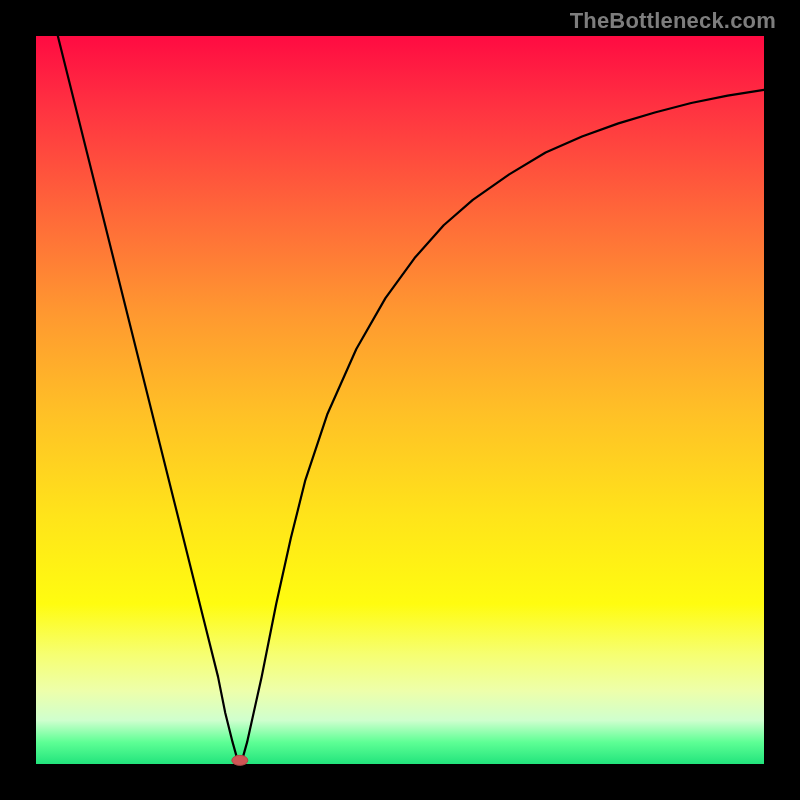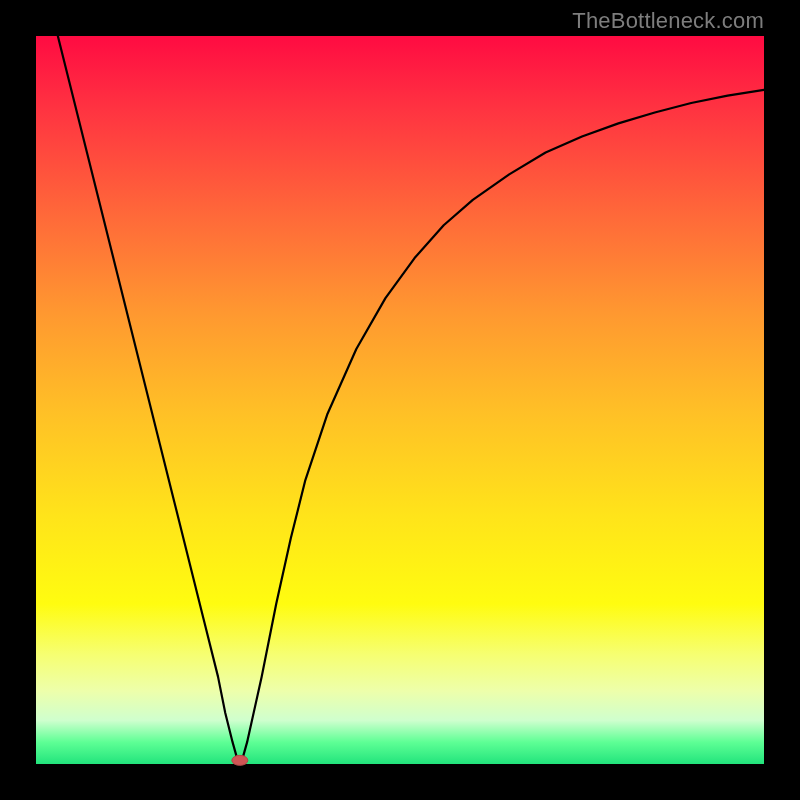--- a/index.html
+++ b/index.html
@@ -35,24 +35,24 @@
       #f6ff72 85%,
       #edffab 90%,
       #cfffce 94%,
       #5eff95 97%,
       #22e47c 100%
     );
   }
   .watermark {
     position: absolute;
     top: 8px;
-    right: 36px;
+    right: 24px;
     color: #7d7d7d;
     font-size: 22px;
-    font-weight: 400;
+    font-weight: 700;
     letter-spacing: 0.2px;
     user-select: none;
   }
   svg {
     position: absolute;
     left: 0;
     top: 0;
     width: 728px;
     height: 728px;
     overflow: visible;

